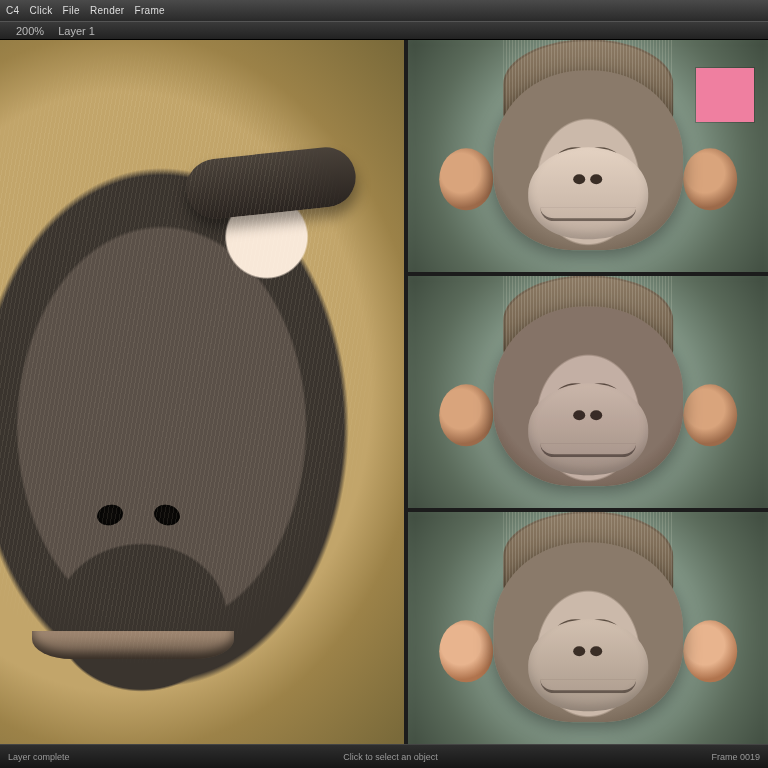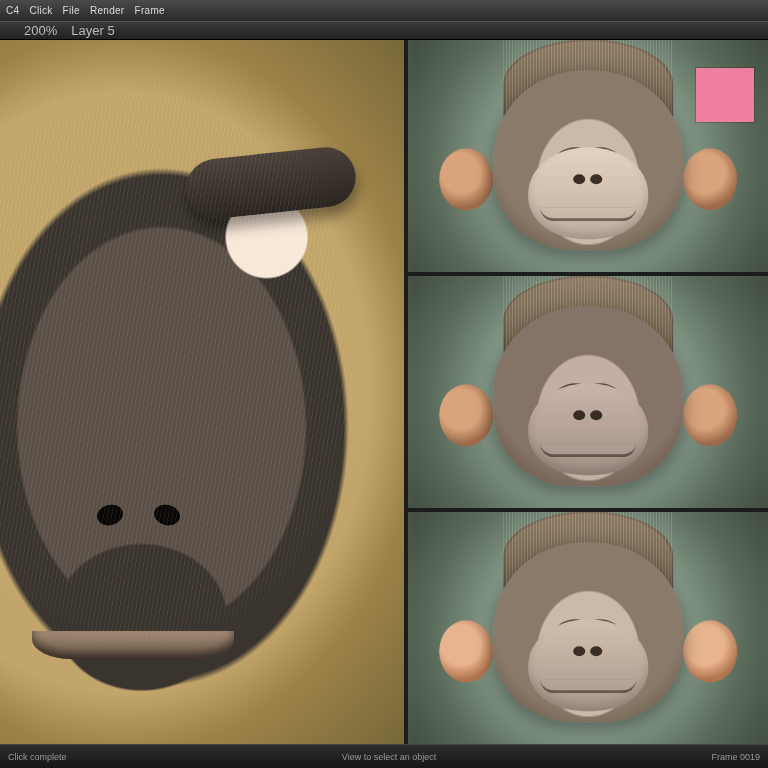--- a/index.html
+++ b/index.html
@@ -28,23 +28,23 @@
     color: #ddd;
     letter-spacing: 0.3px;
     white-space: nowrap;
   }
   .sub-bar {
     height: 18px;
     background: linear-gradient(#3a3a3a, #222);
     border-bottom: 1px solid #000;
     display: flex;
     align-items: center;
-    padding: 0 24px;
+    padding: 0 16px;
     gap: 14px;
-    font-size: 13px;
+    font-size: 11px;
     color: #bbb;
   }
   .canvas-area {
     position: absolute;
     top: 40px;
     bottom: 24px;
     left: 0;
     right: 0;
     background: #0f0f0f;
     display: flex;
@@ -225,21 +225,21 @@
 <div class="top-bar">
   <span class="label">C4</span>
   <span class="label">Click</span>
   <span class="label">File</span>
   <span class="label">Render</span>
   <span class="label">Frame</span>
 </div>
 
 <div class="sub-bar">
   <span>200%</span>
-  <span>Layer 5</span>
+  <span>Layer 1</span>
 </div>
 
 <div class="canvas-area">
 
   <div class="main-view">
     <div class="face big">
       <div class="brow"></div>
       <div class="nostril l"></div>
       <div class="nostril r"></div>
       <div class="lip"></div>
@@ -292,18 +292,18 @@
           <div class="muzzle"></div>
           <div class="mouthline"></div>
         </div>
       </div>
     </div>
 
   </div>
 </div>
 
 <div class="status-bar">
-  <span>Click complete</span>
+  <span>Layer complete</span>
   <span class="spacer"></span>
-  <span>View to select an object</span>
+  <span>Click to select an object</span>
   <span class="spacer"></span>
   <span>Frame 0019</span>
 </div>
 
 </body></html>

